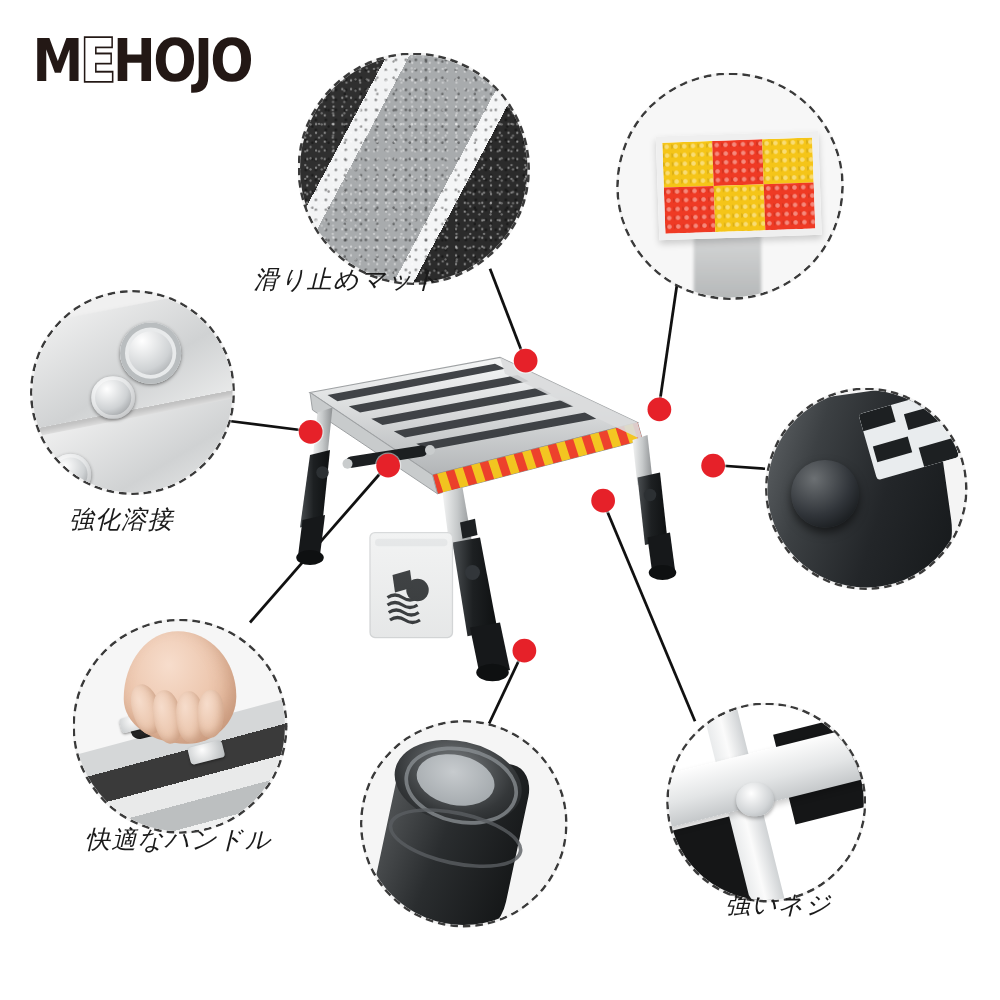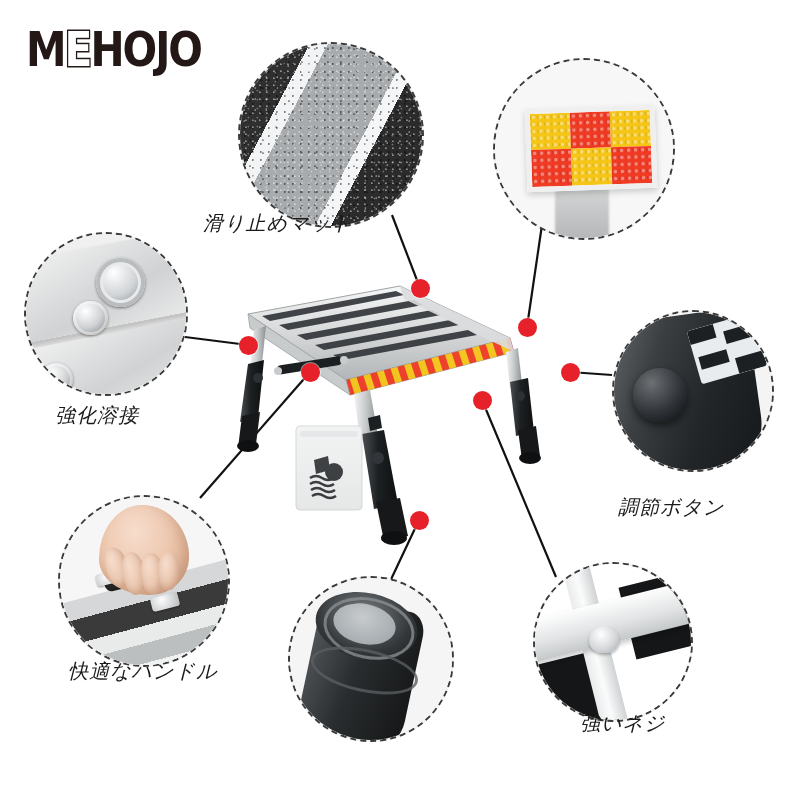--- a/index.html
+++ b/index.html
@@ -301,21 +301,20 @@
       <div class="leg-body"></div>
       <div class="notch-track">
         <div class="notch" style="left:0;top:0;width:40%;height:26%;"></div>
         <div class="notch" style="left:52%;top:18%;width:48%;height:24%;"></div>
         <div class="notch" style="left:6%;top:50%;width:42%;height:24%;"></div>
         <div class="notch" style="left:58%;top:70%;width:42%;height:30%;"></div>
       </div>
       <div class="push-btn"></div>
     </div>
   </div>
-  <div class="label" style="left:618px;top:494px;">調節ボタン</div>
 
   <div class="callout" style="left:288px;top:576px;width:166px;height:166px;">
     <div class="inner">
       <div class="foot-bg"></div>
       <div class="foot-body"></div>
       <div class="foot-cap"></div>
       <div class="foot-ring" style="left:21%;top:13%;width:52%;height:33%;transform:rotate(12deg);"></div>
       <div class="foot-disc"></div>
       <div class="foot-ring" style="left:13%;top:44%;width:62%;height:22%;transform:rotate(12deg);border-color:rgba(90,94,98,.8);"></div>
     </div>

